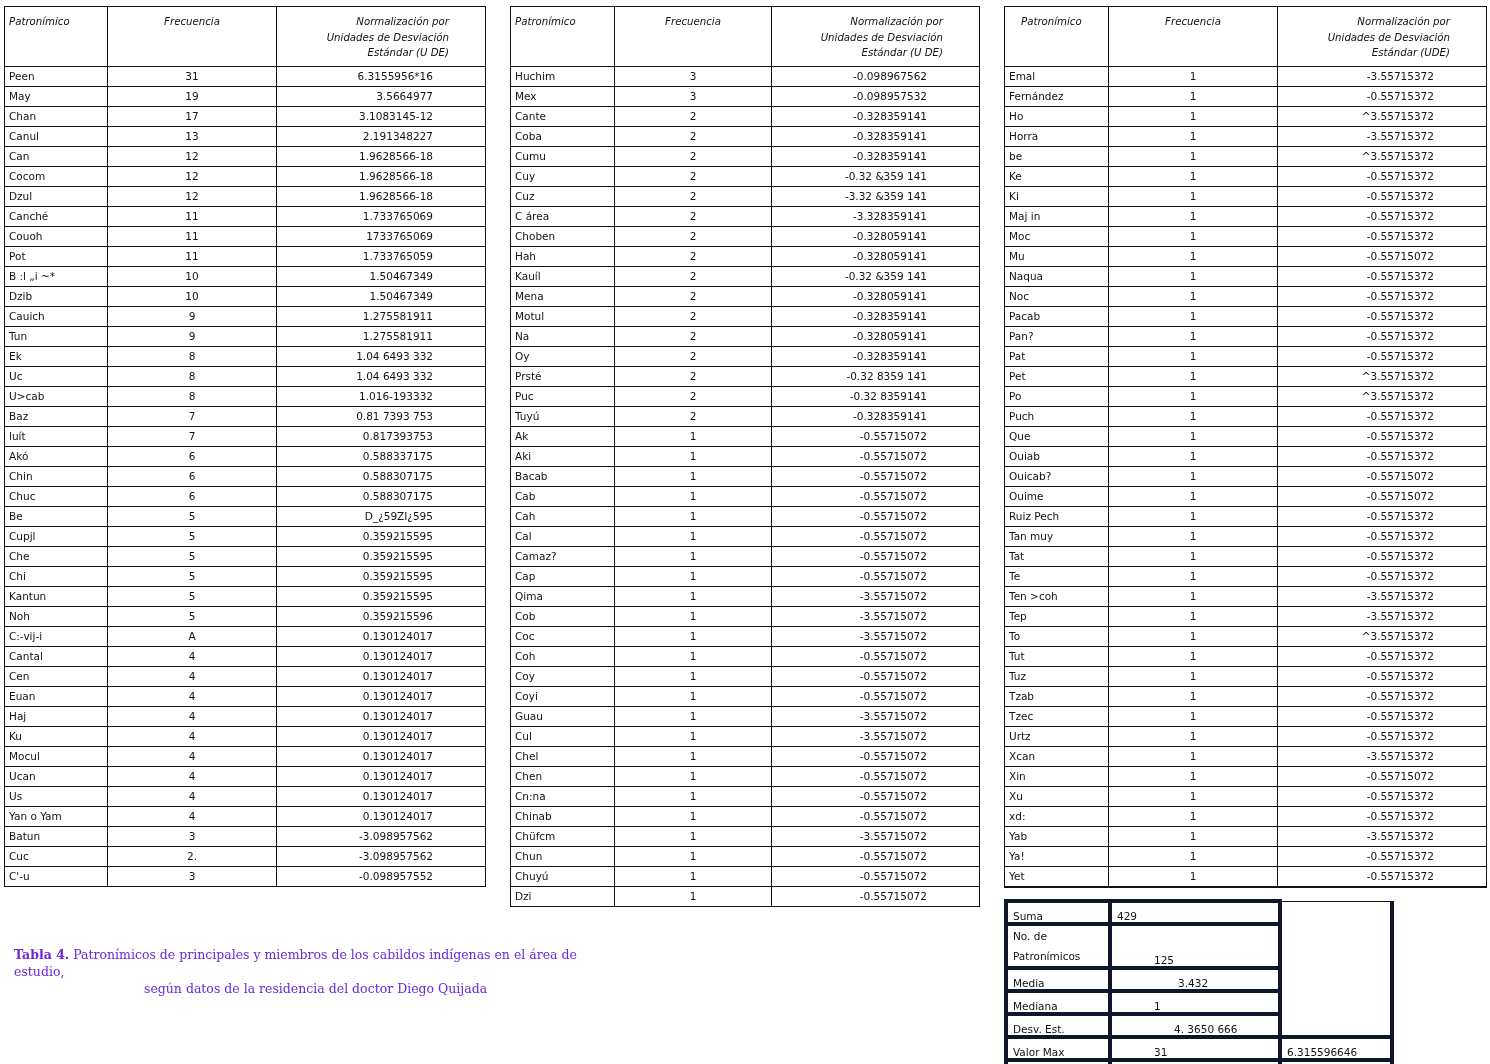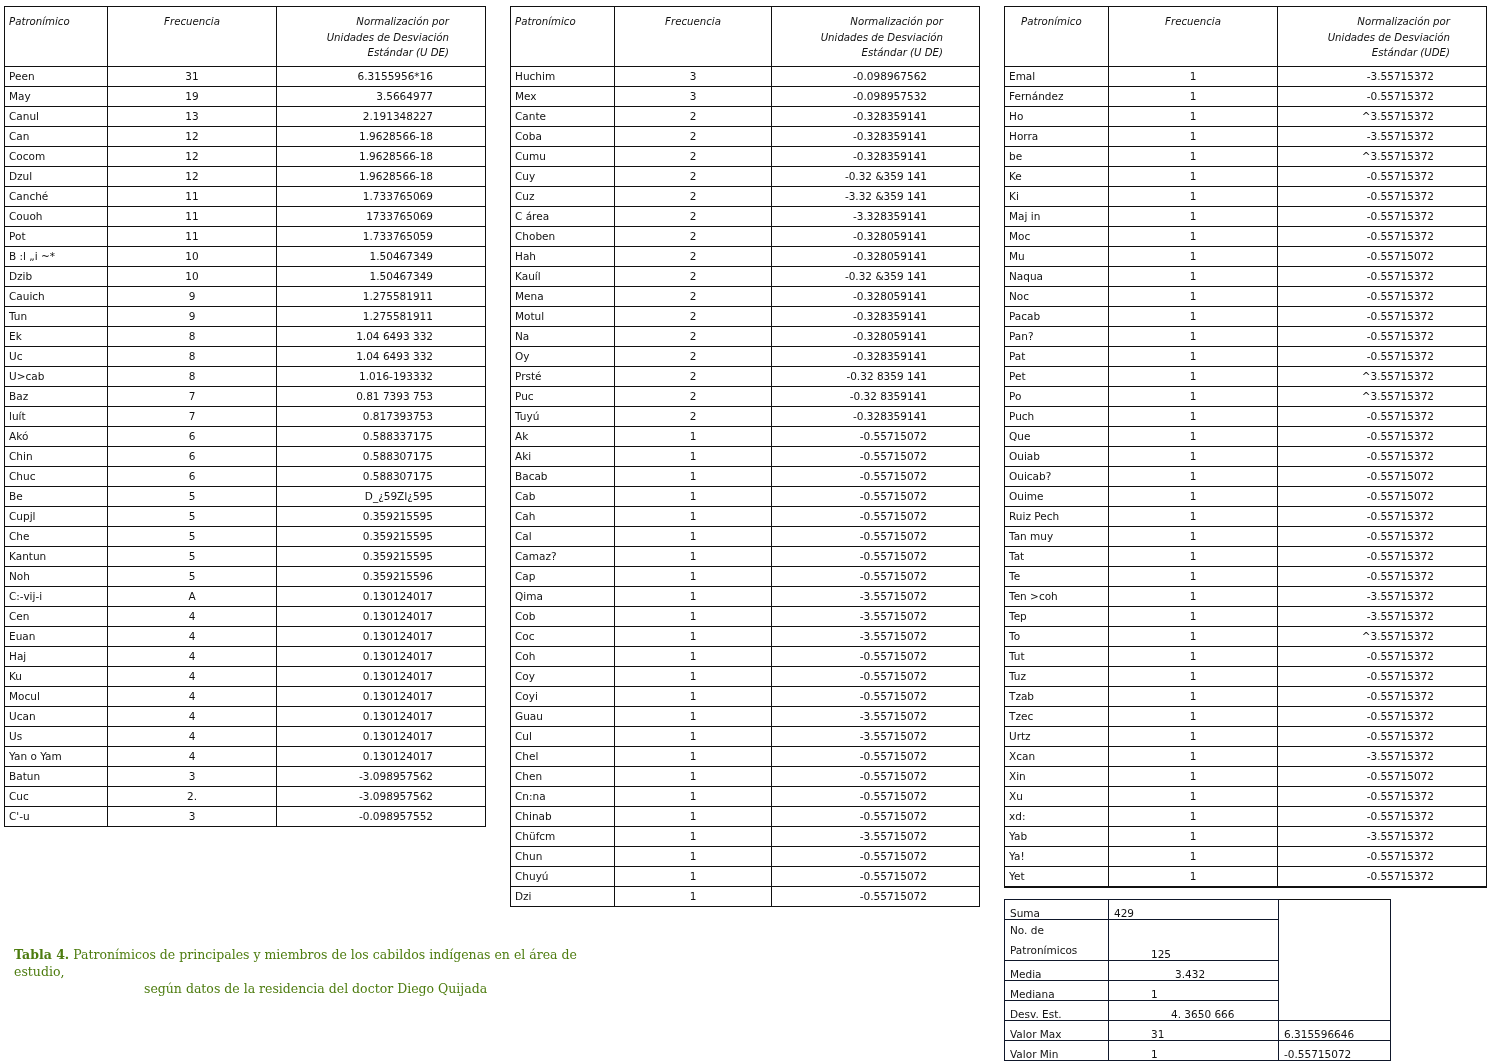--- a/index.html
+++ b/index.html
@@ -22,27 +22,27 @@
   .tbl .c-val { text-align: right; padding-right: 52px; }
   .tbl th.c-val { padding-right: 36px; }
   #t1 { left: 4px; top: 6px; width: 481px; }
   #t2 { left: 510px; top: 6px; width: 469px; }
   #t3 { left: 1004px; top: 6px; width: 482px; }
   #t3 { border-bottom: 2px solid #111; }
   #summary {
     position: absolute; left: 1004px; top: 899px; width: 386px;
     border-collapse: collapse; table-layout: fixed; font-size: 10.5px;
   }
-  #summary td { border: 1px solid #0f172a; padding: 0 5px; height: 19px; white-space: nowrap; vertical-align: bottom; }
+  #summary td { border: 4px solid #0f172a; padding: 0 5px; height: 19px; white-space: nowrap; vertical-align: bottom; }
   #summary td.right { text-align: left; padding-right: 20px; }
   #summary td.blank { border-top: 1px solid #111; border-bottom: none; }
   #caption {
     position: absolute; left: 14px; top: 946px; width: 600px;
     font-family: "DejaVu Serif", serif; font-size: 12.5px; line-height: 17px;
-    color: #4d7c0f;
+    color: #6d28d9;
   }
   #caption .line2 { display: block; padding-left: 130px; }
   #caption b { font-weight: bold; }
 </style>
 </head>
 <body>
 
 <table id="t1" class="tbl">
   <colgroup>
       <col style="width:103px">
@@ -61,20 +61,25 @@
         <td class="c-name">Peen</td>
         <td class="c-freq">31</td>
         <td class="c-val">6.3155956*16</td>
       </tr>
       <tr>
         <td class="c-name">May</td>
         <td class="c-freq">19</td>
         <td class="c-val">3.5664977</td>
       </tr>
       <tr>
+        <td class="c-name">Chan</td>
+        <td class="c-freq">17</td>
+        <td class="c-val">3.1083145-12</td>
+      </tr>
+      <tr>
         <td class="c-name">Canul</td>
         <td class="c-freq">13</td>
         <td class="c-val">2.191348227</td>
       </tr>
       <tr>
         <td class="c-name">Can</td>
         <td class="c-freq">12</td>
         <td class="c-val">1.9628566-18</td>
       </tr>
       <tr>
@@ -171,32 +176,42 @@
         <td class="c-name">Cupjl</td>
         <td class="c-freq">5</td>
         <td class="c-val">0.359215595</td>
       </tr>
       <tr>
         <td class="c-name">Che</td>
         <td class="c-freq">5</td>
         <td class="c-val">0.359215595</td>
       </tr>
       <tr>
+        <td class="c-name">Chi</td>
+        <td class="c-freq">5</td>
+        <td class="c-val">0.359215595</td>
+      </tr>
+      <tr>
         <td class="c-name">Kantun</td>
         <td class="c-freq">5</td>
         <td class="c-val">0.359215595</td>
       </tr>
       <tr>
         <td class="c-name">Noh</td>
         <td class="c-freq">5</td>
         <td class="c-val">0.359215596</td>
       </tr>
       <tr>
         <td class="c-name">C:-vij-i</td>
         <td class="c-freq">A</td>
+        <td class="c-val">0.130124017</td>
+      </tr>
+      <tr>
+        <td class="c-name">Cantal</td>
+        <td class="c-freq">4</td>
         <td class="c-val">0.130124017</td>
       </tr>
       <tr>
         <td class="c-name">Cen</td>
         <td class="c-freq">4</td>
         <td class="c-val">0.130124017</td>
       </tr>
       <tr>
         <td class="c-name">Euan</td>
         <td class="c-freq">4</td>

